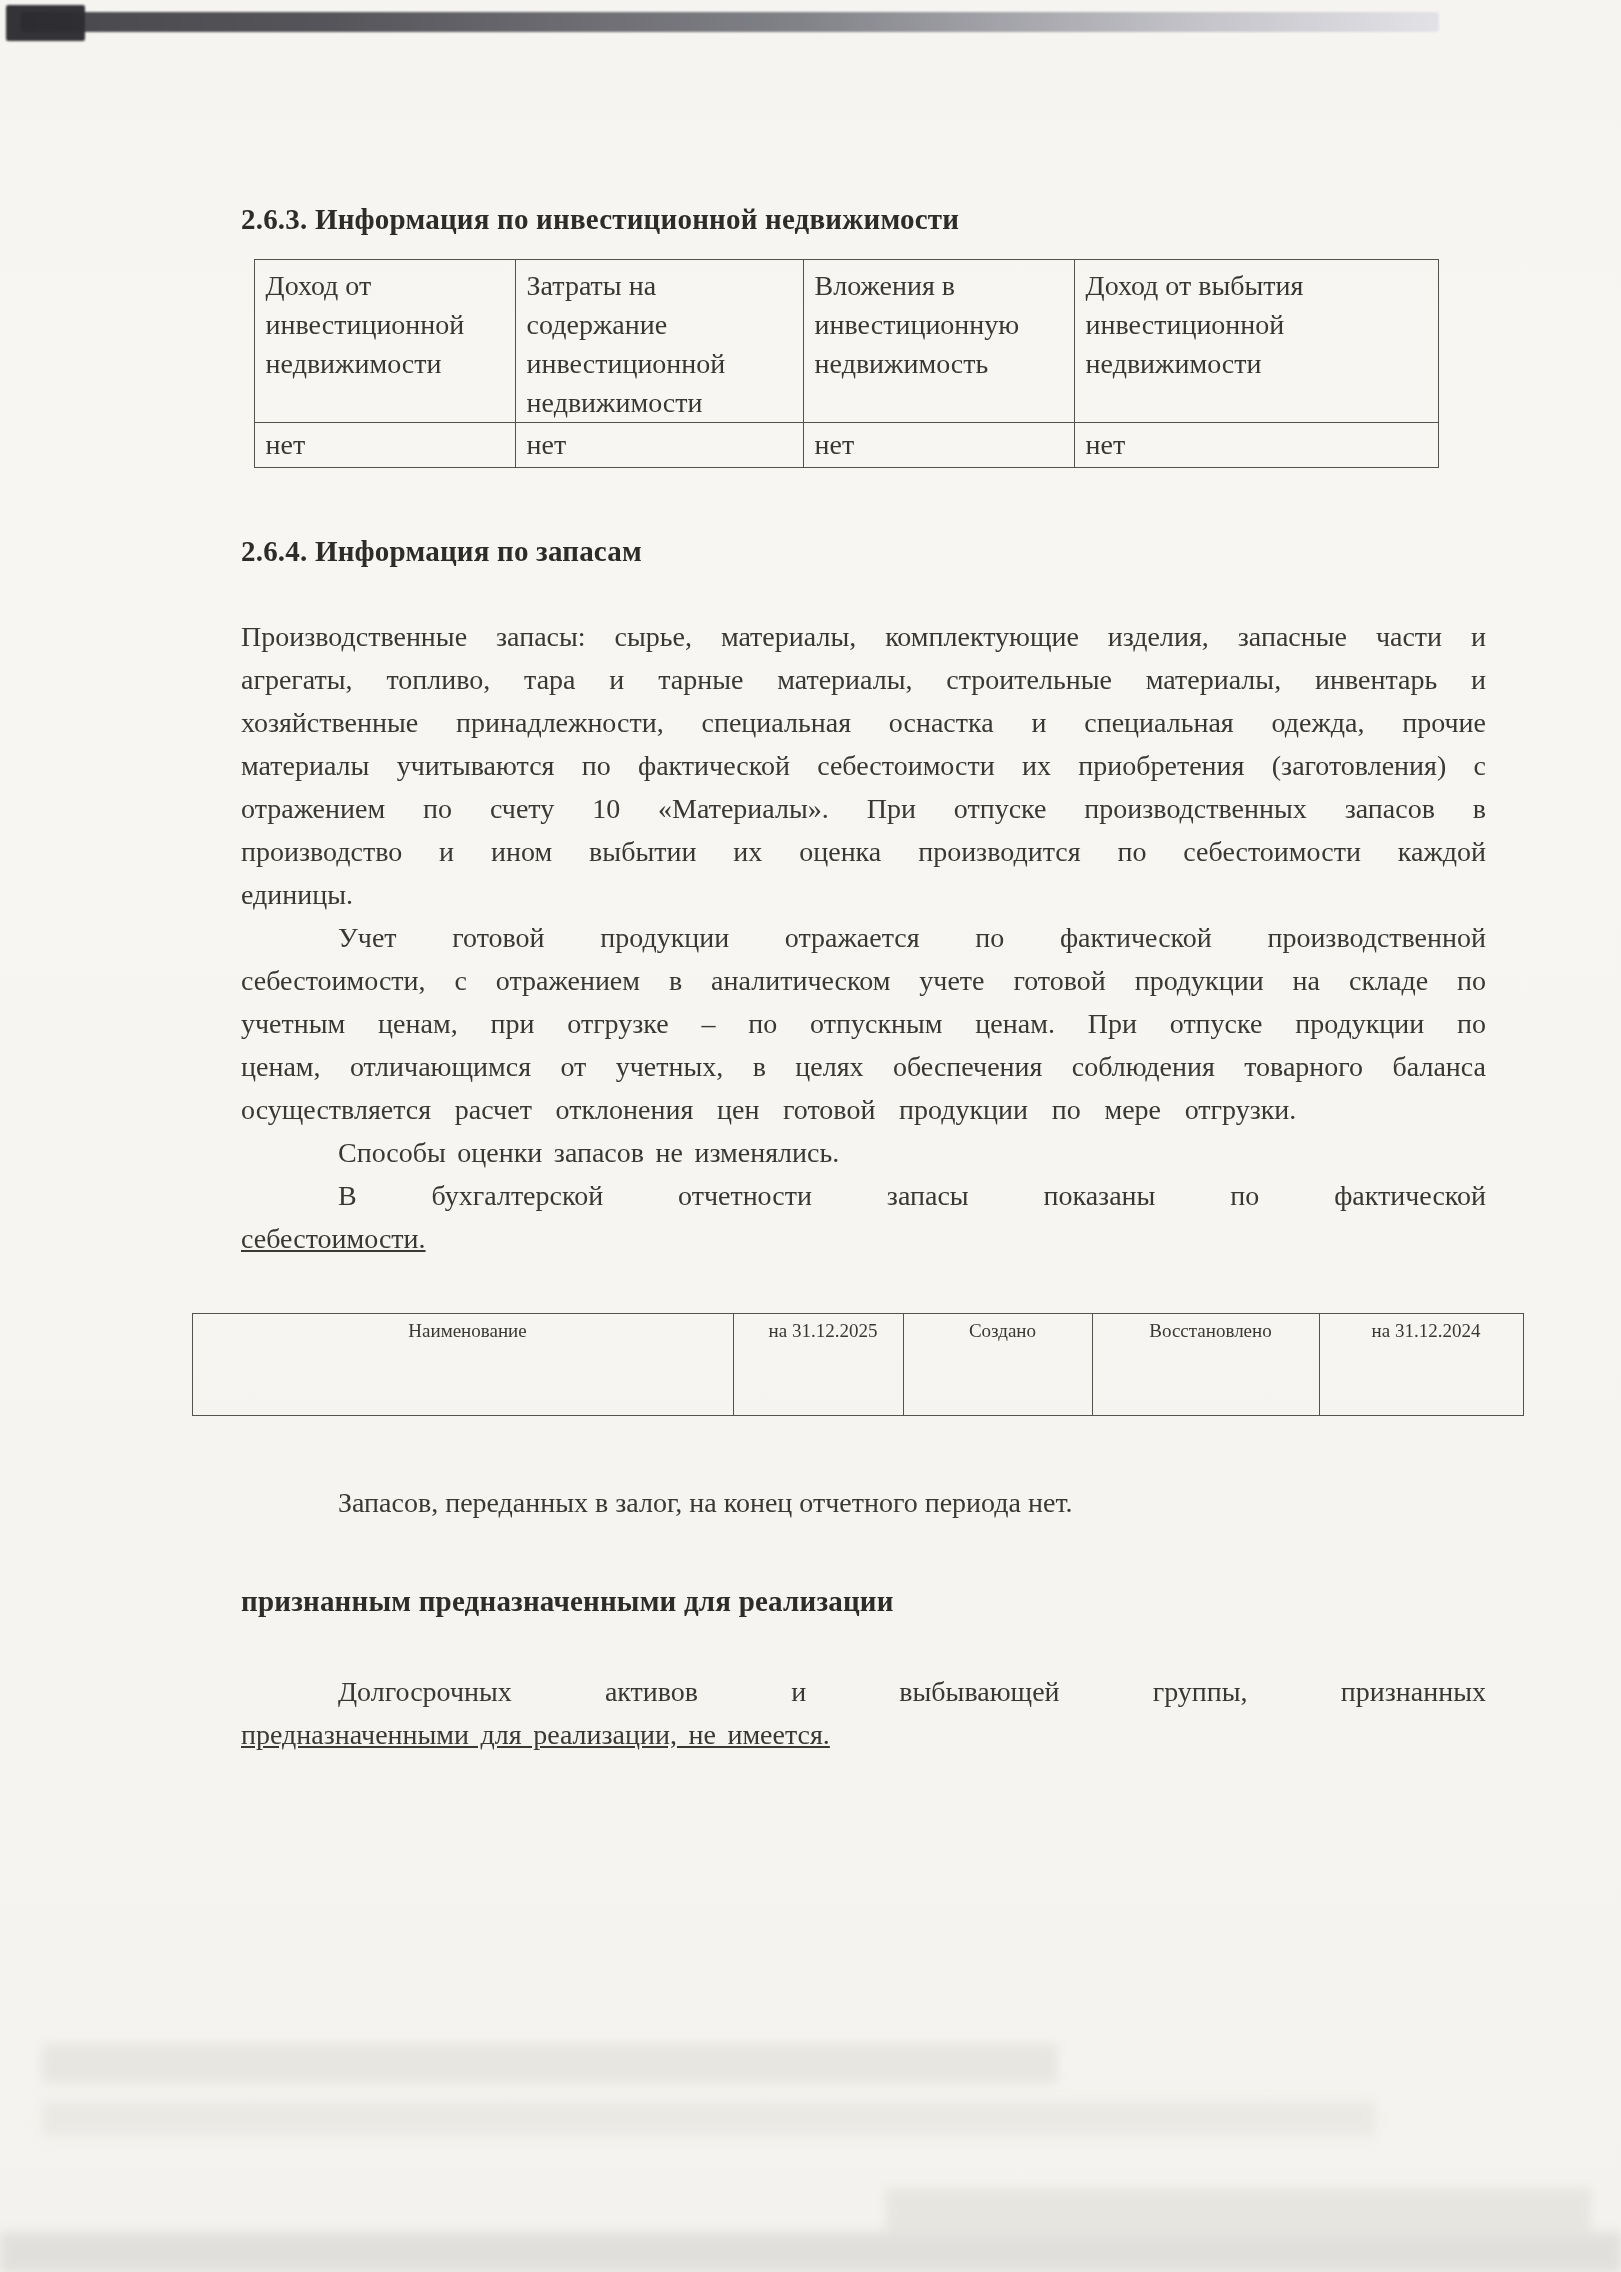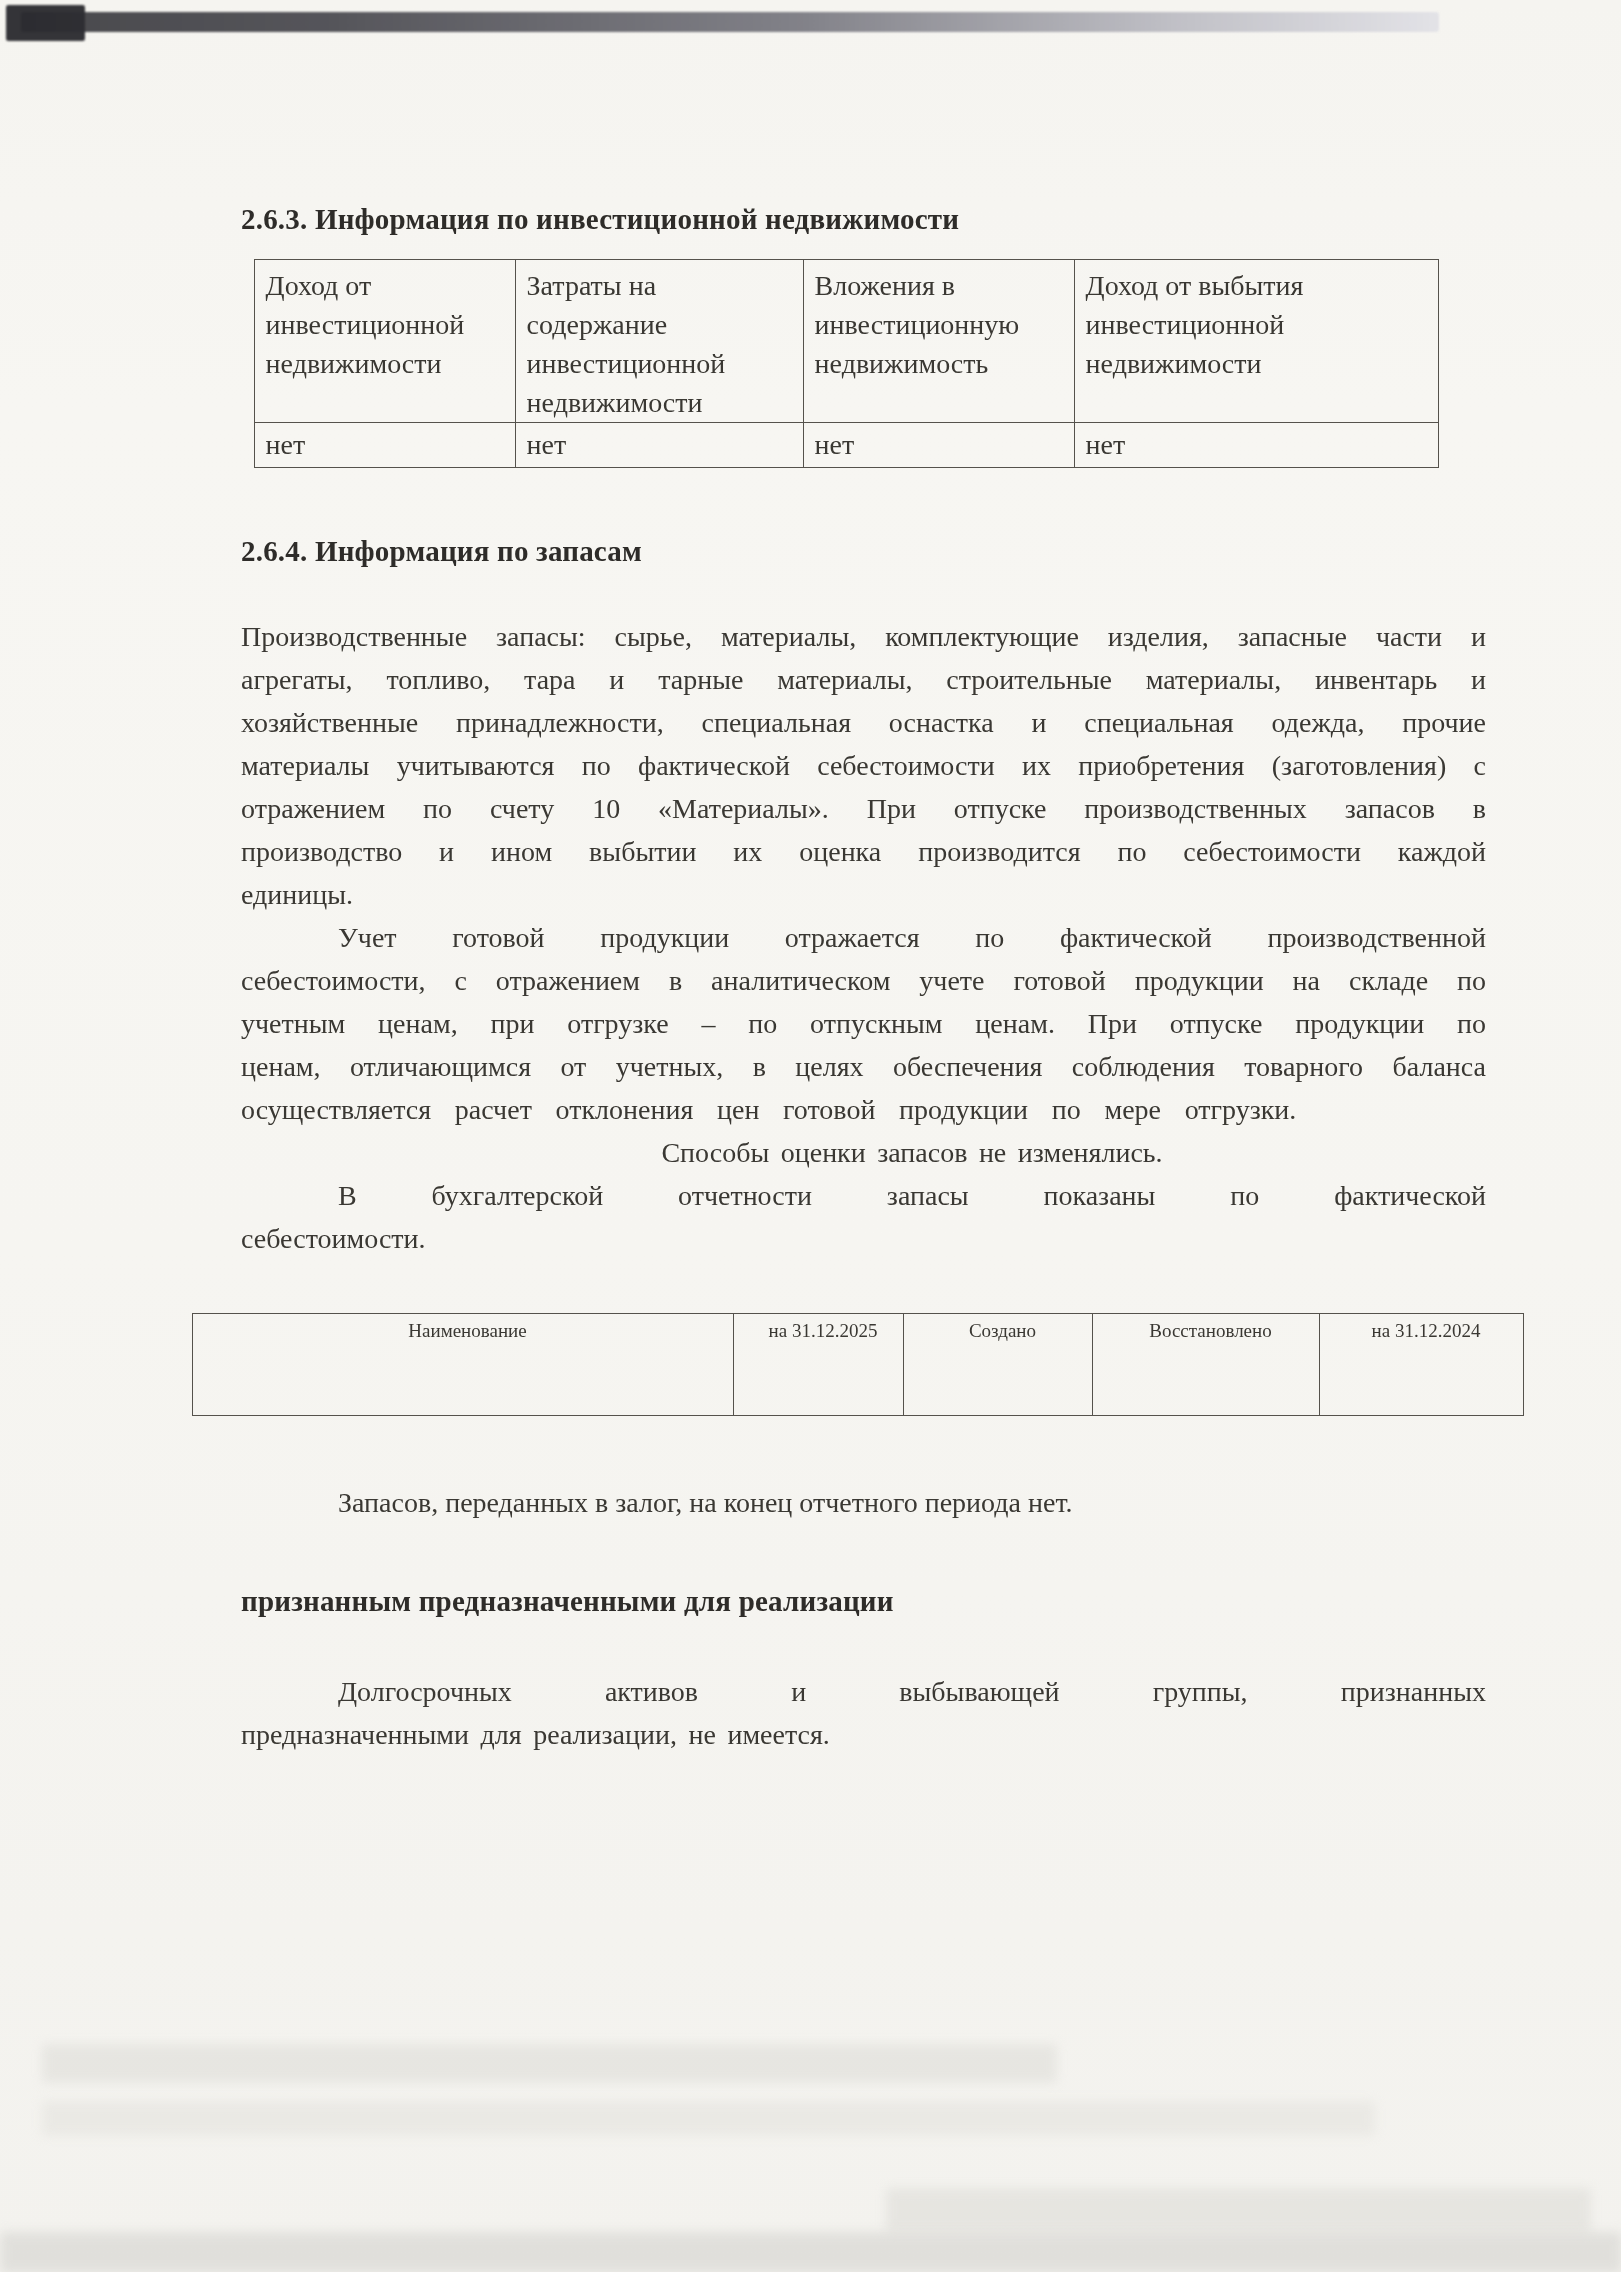--- a/index.html
+++ b/index.html
@@ -46,23 +46,23 @@
 
   .para {
     margin: 0 0 0 241px;
     width: 1245px;
     font-size: 28px; line-height: 43px;
     text-align: justify; word-spacing: 16.7px;
     color: #3a3833;
   }
   .p1 { margin-top: 47px; }
   .indent { text-indent: 97px; }
-  .single { text-align: center; word-spacing: 4.5px; }
+  .single { text-align: left; word-spacing: 4.5px; }
   .just-line { text-align: justify; text-align-last: justify; }
-  .plain-line { text-align: right; text-align-last: left; word-spacing: 4.5px; }
+  .plain-line { text-align: right; text-align-last: left; word-spacing: 4.5px; text-decoration: underline; }
 
   
   .tbl1 {
     margin: 23px 0 0 254px;
     border-collapse: collapse; table-layout: fixed;
     width: 1183px;
     font-size: 28px; color: #3a3833;
   }
   .tbl1 th, .tbl1 td { border: 1.5px solid #55524c; }
   .tbl1 th {

